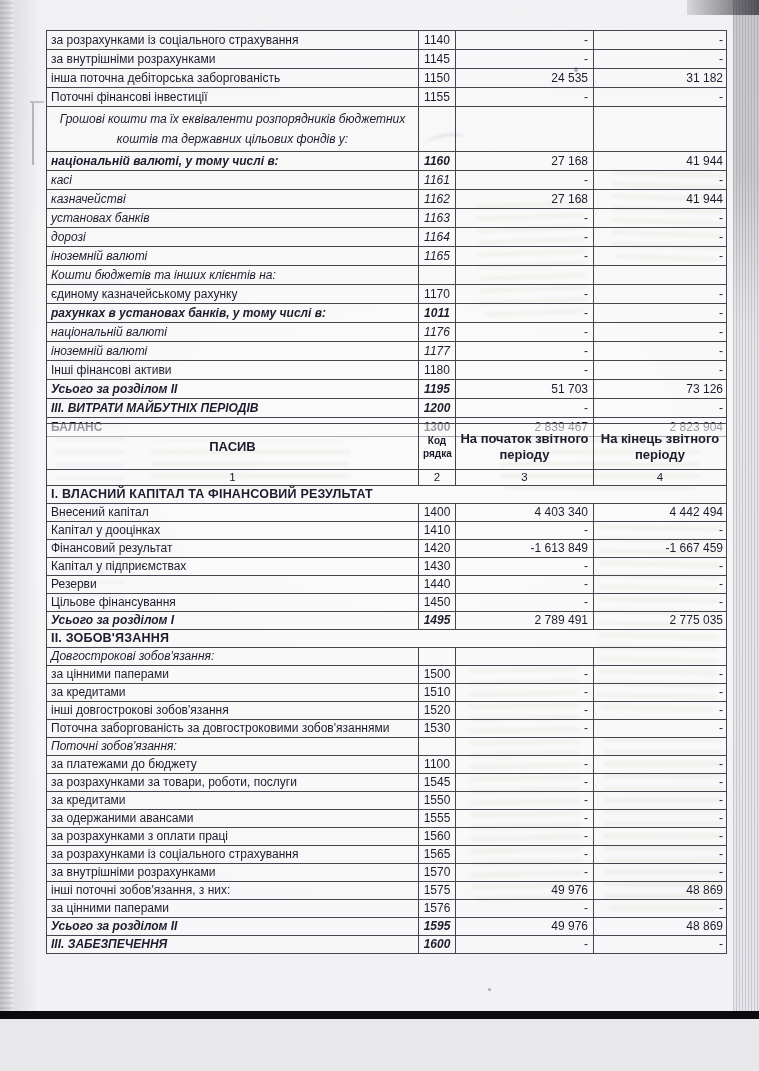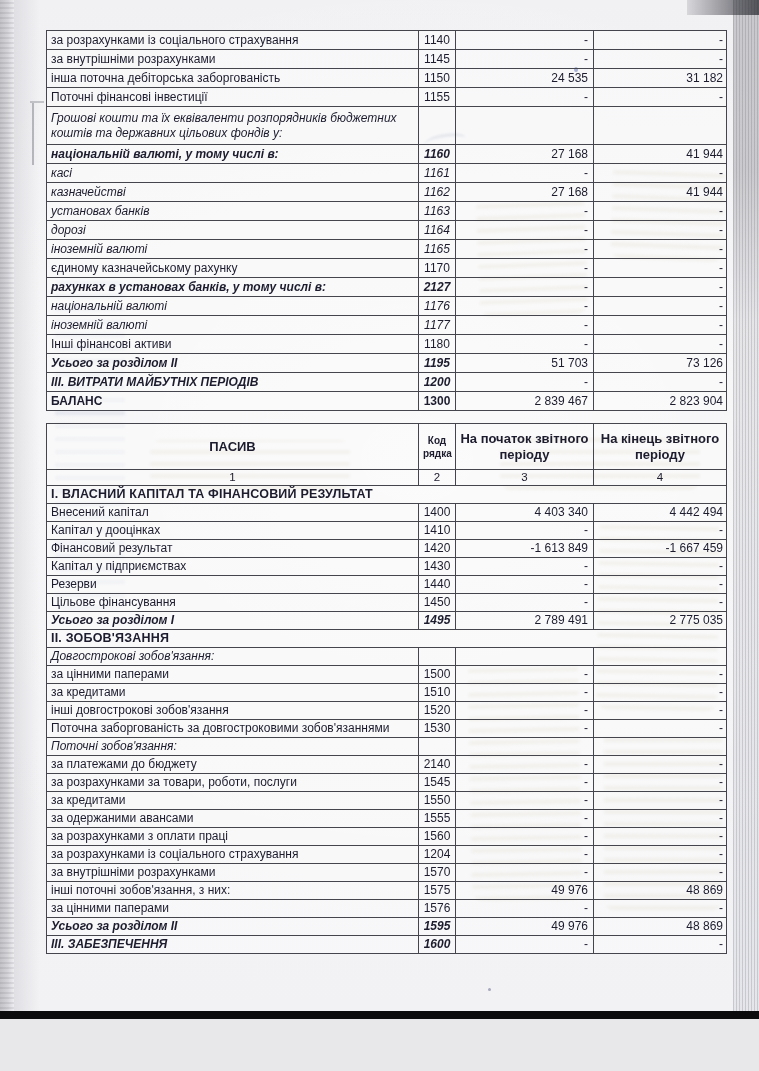--- a/index.html
+++ b/index.html
@@ -40,21 +40,21 @@
   .bleed.blue{background:repeating-linear-gradient(0deg, rgba(130,145,185,.16) 0 4px, rgba(130,145,185,0) 4px 13px);}
   
   table{border-collapse:collapse;table-layout:fixed;width:680px;background:rgba(252,252,252,.55);}
   td{border:1px solid #45454e;overflow:hidden;white-space:nowrap;
      font-size:12px;line-height:13px;padding:2px 4px;vertical-align:middle;}
   .t1{position:absolute;left:46px;top:30px;}
   .t2{position:absolute;left:46px;top:423px;}
   .t1 tr{height:19px;}
   .t2 tr{height:18px;}
   tr.tall{height:38px;}
-  tr.tall td.label{white-space:normal;line-height:15px;}
+  tr.tall td.label{white-space:normal;line-height:20px;text-align:center;}
   td.label{text-align:left;}
   td.code{text-align:center;padding:2px 1px;}
   td.val{text-align:right;padding-right:5px;}
   td.val2{text-align:right;padding-right:3px;}
   .italic{font-style:italic;}
   .bold{font-weight:bold;margin-left:14px;}
   .bold-italic{font-weight:bold;font-style:italic;margin-top:8px;}
   td.section{font-weight:bold;font-size:12.5px;letter-spacing:.2px;margin-top:27px;}
   .t2 td.head{font-weight:bold;text-align:center;white-space:normal;font-size:13px;line-height:16px;}
   .t2 tr.header-row{height:46px;}
@@ -153,28 +153,34 @@
           <td class="val">-</td>
           <td class="val2">-</td>
         </tr>
         <tr>
           <td class="label italic">іноземній валюті</td>
           <td class="code italic">1165</td>
           <td class="val">-</td>
           <td class="val2">-</td>
         </tr>
         <tr>
+          <td class="label italic">Кошти бюджетів та інших клієнтів на:</td>
+          <td class="code italic"></td>
+          <td class="val"></td>
+          <td class="val2"></td>
+        </tr>
+        <tr>
           <td class="label">єдиному казначейському рахунку</td>
           <td class="code">1170</td>
           <td class="val">-</td>
           <td class="val2">-</td>
         </tr>
         <tr>
           <td class="label bold-italic">рахунках в установах банків, у тому числі в:</td>
-          <td class="code bold-italic">2127</td>
+          <td class="code bold-italic">1011</td>
           <td class="val">-</td>
           <td class="val2">-</td>
         </tr>
         <tr>
           <td class="label italic">національній валюті</td>
           <td class="code italic">1176</td>
           <td class="val">-</td>
           <td class="val2">-</td>
         </tr>
         <tr>
@@ -309,21 +315,21 @@
           <td class="val2">-</td>
         </tr>
         <tr>
           <td class="label italic">Поточні зобов'язання:</td>
           <td class="code italic"></td>
           <td class="val"></td>
           <td class="val2"></td>
         </tr>
         <tr>
           <td class="label">за платежами до бюджету</td>
-          <td class="code">2140</td>
+          <td class="code">1100</td>
           <td class="val">-</td>
           <td class="val2">-</td>
         </tr>
         <tr>
           <td class="label">за розрахунками за товари, роботи, послуги</td>
           <td class="code">1545</td>
           <td class="val">-</td>
           <td class="val2">-</td>
         </tr>
         <tr>
@@ -339,21 +345,21 @@
           <td class="val2">-</td>
         </tr>
         <tr>
           <td class="label">за розрахунками з оплати праці</td>
           <td class="code">1560</td>
           <td class="val">-</td>
           <td class="val2">-</td>
         </tr>
         <tr>
           <td class="label">за розрахунками із соціального страхування</td>
-          <td class="code">1204</td>
+          <td class="code">1565</td>
           <td class="val">-</td>
           <td class="val2">-</td>
         </tr>
         <tr>
           <td class="label">за внутрішніми розрахунками</td>
           <td class="code">1570</td>
           <td class="val">-</td>
           <td class="val2">-</td>
         </tr>
         <tr>

